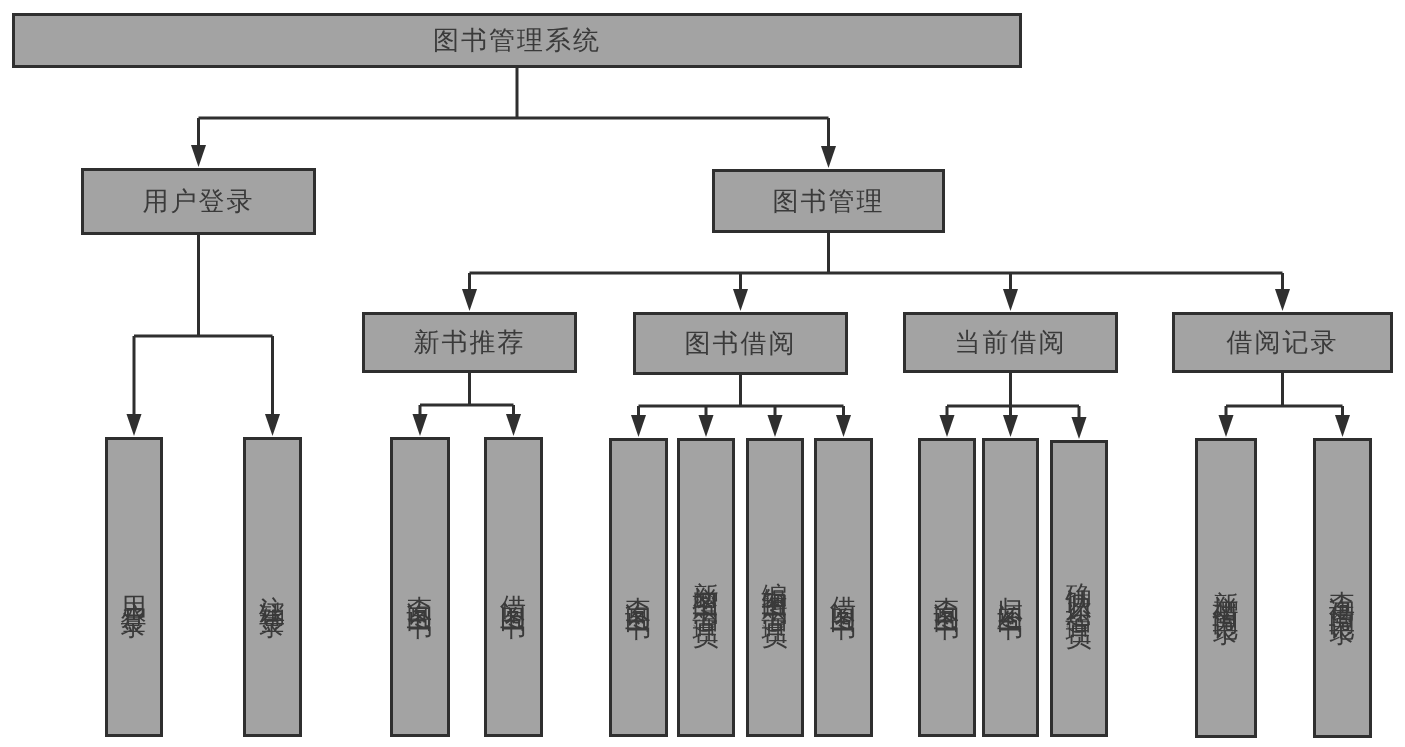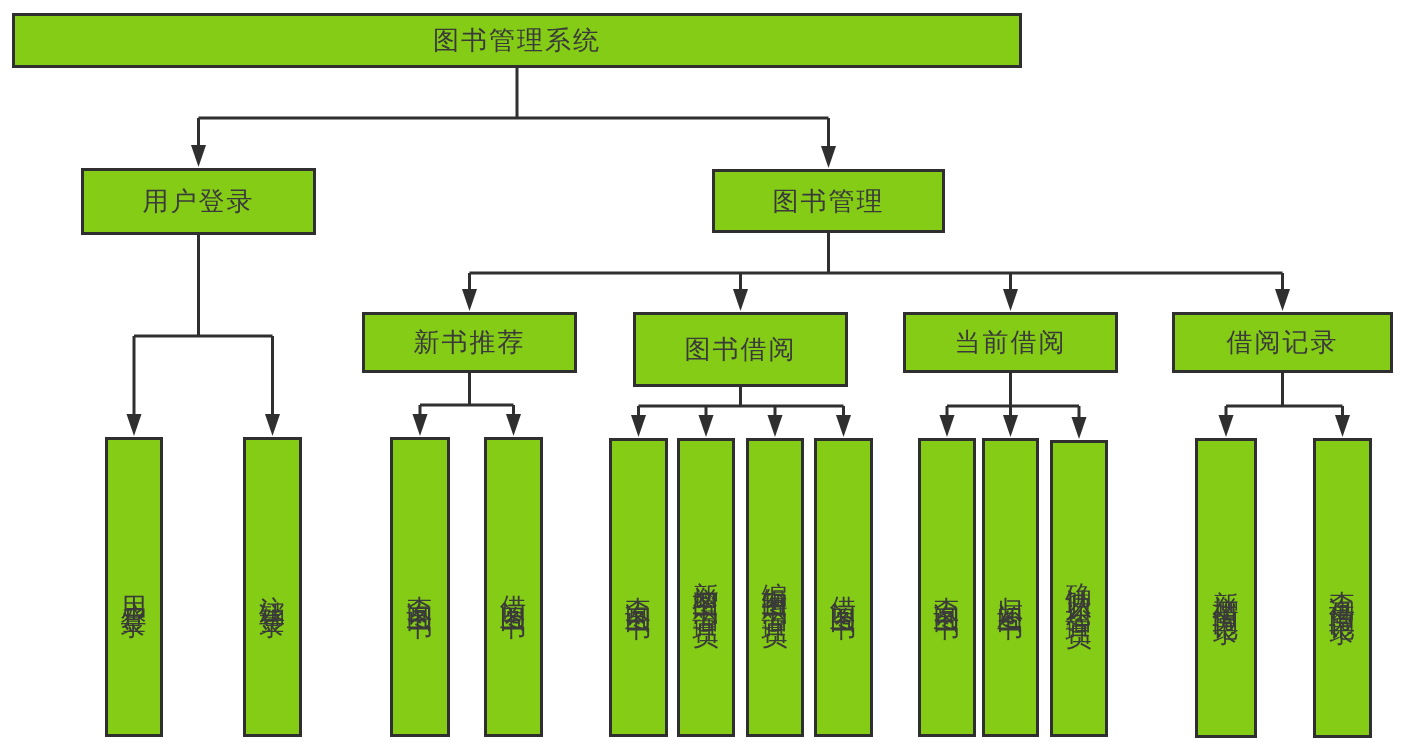--- a/index.html
+++ b/index.html
@@ -1,21 +1,21 @@
 <!DOCTYPE html>
 <html style="--ink: #2f2f2f; --text: #3a3a3a;"><head>
 <meta charset="utf-8">
 <style>
   :root{ --ink:#2f2f2f; --text:#3a3a3a; }
   html,body{margin:0;padding:0;background:#ffffff;}
   body{font-family:"DejaVu Sans","Liberation Sans",sans-serif;}
   #stage{position:relative;width:1405px;height:747px;background:#ffffff;overflow:hidden;}
   #edges{position:absolute;left:0;top:0;width:1405px;height:747px;}
   .node{position:absolute;box-sizing:border-box;border:3px solid var(--ink);
-        background:#84cc16;display:flex;align-items:center;justify-content:center;}
+        background:#a3a3a3;display:flex;align-items:center;justify-content:center;}
   .node .lbl{color:var(--text);font-size:26px;white-space:nowrap;}
   .node.horizontal .lbl{letter-spacing:2px;}
   .node.vertical .lbl{writing-mode:vertical-rl;text-orientation:mixed;
         letter-spacing:6px;line-height:1;white-space:normal;}
   #watermark{position:absolute;right:5px;bottom:6px;font-size:22px;
         color:#b8b8b8;letter-spacing:1px;z-index:5;}
 </style>
 </head>
 <body>
 
@@ -94,21 +94,21 @@
       </div>
       <div class="node horizontal" style="left: 81px; top: 168px; width: 235px; height: 67px;">
         <span class="lbl">用户登录</span>
       </div>
       <div class="node horizontal" style="left: 712px; top: 169px; width: 233px; height: 64px; text-align: right;">
         <span class="lbl">图书管理</span>
       </div>
       <div class="node horizontal" style="left: 362px; top: 312px; width: 215px; height: 61px;">
         <span class="lbl">新书推荐</span>
       </div>
-      <div class="node horizontal" style="left: 633px; top: 312px; width: 215px; height: 75px;">
+      <div class="node horizontal" style="left: 633px; top: 312px; width: 215px; height: 63px;">
         <span class="lbl">图书借阅</span>
       </div>
       <div class="node horizontal" style="left: 903px; top: 312px; width: 215px; height: 61px;">
         <span class="lbl">当前借阅</span>
       </div>
       <div class="node horizontal" style="left: 1172px; top: 312px; width: 221px; height: 61px;">
         <span class="lbl">借阅记录</span>
       </div>
       <div class="node vertical" style="left: 105px; top: 437px; width: 58px; height: 300px;">
         <span class="lbl">用户登录</span>

